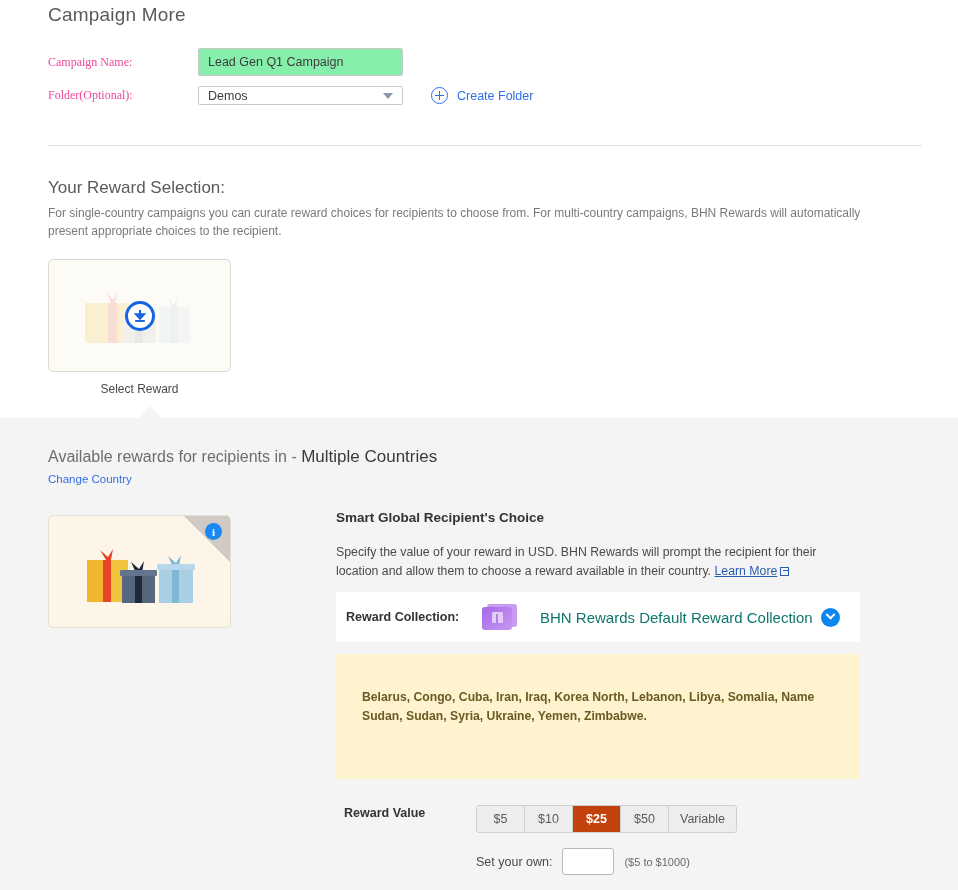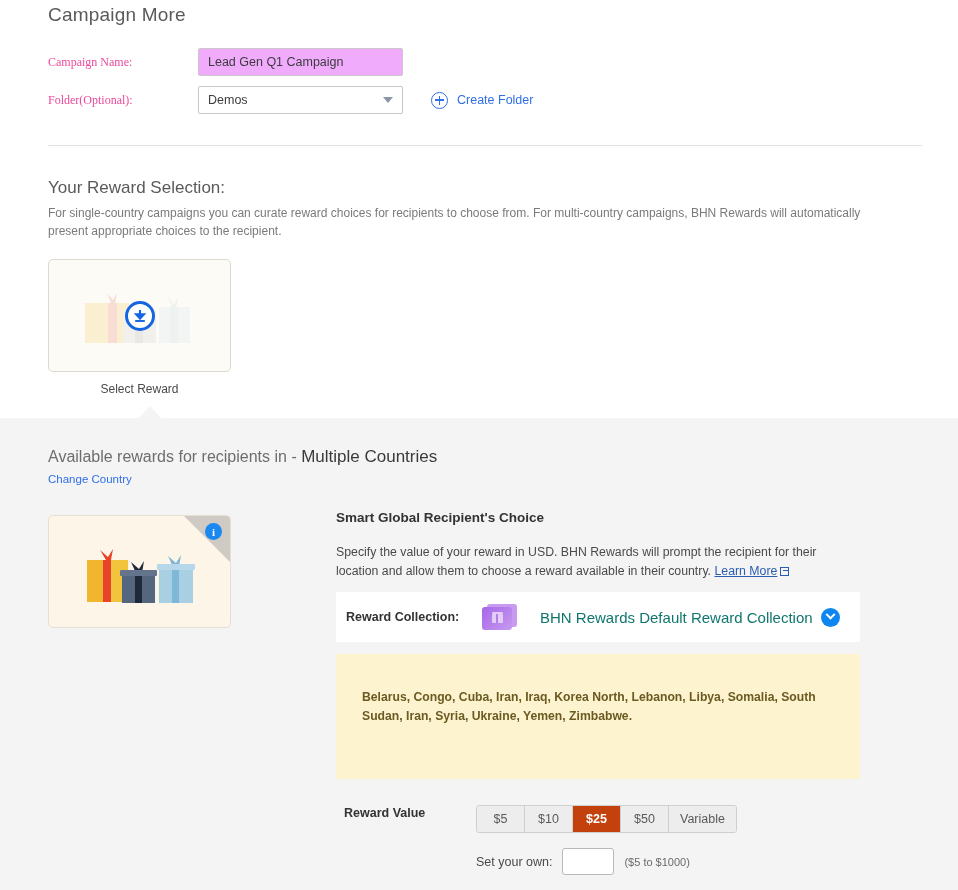--- a/index.html
+++ b/index.html
@@ -21,28 +21,28 @@
     font-size: 19px; font-weight: 400; color: #5a5a5a;
     letter-spacing: .2px;
   }
 
   .form-row { position: absolute; display: flex; align-items: center; }
   .form-label {
     font-size: 12px; color: #ec4899; width: 150px; font-family: Liberation Serif, serif;
   }
   .text-input {
     width: 205px; height: 28px;
-    border: 1px solid #c8c8c8; background: #f0abfc;
+    border: 1px solid #c8c8c8; background: #86efac;
     border-radius: 2px;
     font-family: "Liberation Sans", sans-serif;
     font-size: 12.5px; color: #3c3c3c;
     padding: 0 9px; outline: none;
   }
   .select-box {
-    width: 205px; height: 28px;
+    width: 205px; height: 19px;
     border: 1px solid #c8c8c8; background: #fff;
     border-radius: 2px;
     font-size: 12.5px; color: #3c3c3c;
     padding: 0 9px;
     display: flex; align-items: center; justify-content: space-between;
     cursor: pointer;
   }
   .caret-down {
     width: 0; height: 0;
     border-left: 5px solid transparent;
@@ -373,21 +373,21 @@
         <span class="gift-glyph"></span>
       </span>
   </span>
   <span class="collection-name">BHN Rewards Default Reward Collection</span>
   <span class="chevron-circle">
       <span class="chev"></span>
     </span>
 </div>
 
 <div class="warn-box">
-  <div class="warn-countries">Belarus, Congo, Cuba, Iran, Iraq, Korea North, Lebanon, Libya, Somalia, South Sudan, Iran, Syria, Ukraine, Yemen, Zimbabwe.</div>
+  <div class="warn-countries">Belarus, Congo, Cuba, Iran, Iraq, Korea North, Lebanon, Libya, Somalia, Name Sudan, Sudan, Syria, Ukraine, Yemen, Zimbabwe.</div>
 </div>
 
 <div class="reward-value-label">Reward Value</div>
 
 <div class="seg-control">
   <div class="seg">$5</div>
   <div class="seg">$10</div>
   <div class="seg active">$25</div>
   <div class="seg">$50</div>
   <div class="seg">Variable</div>

